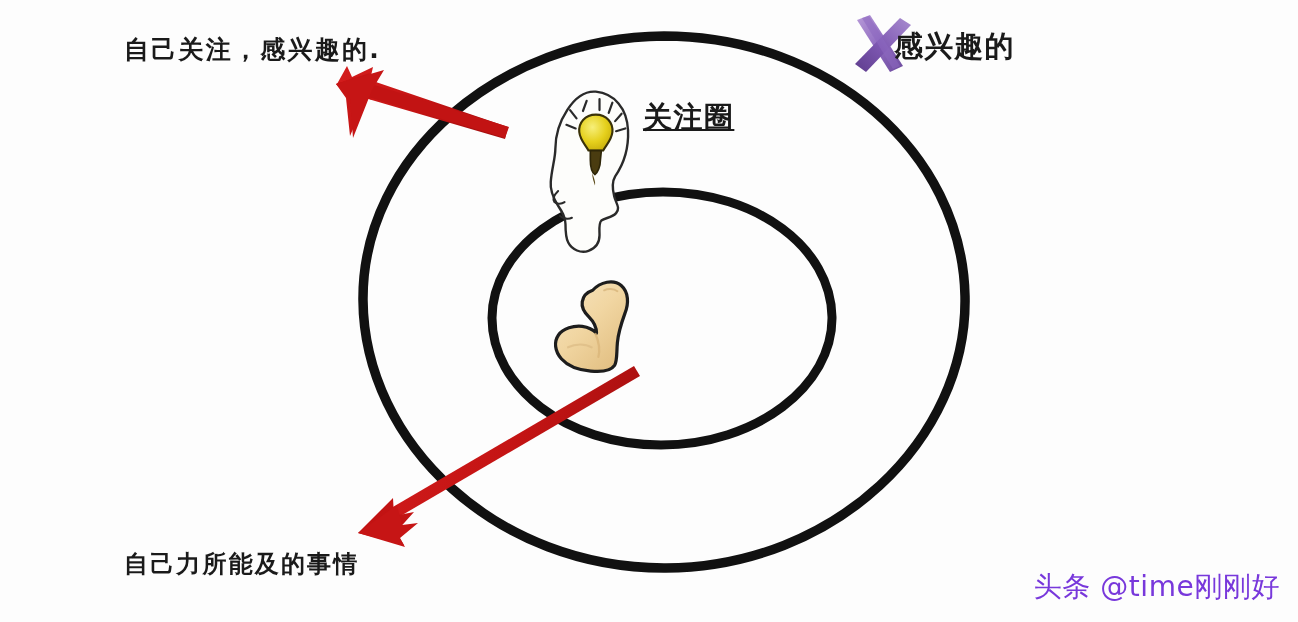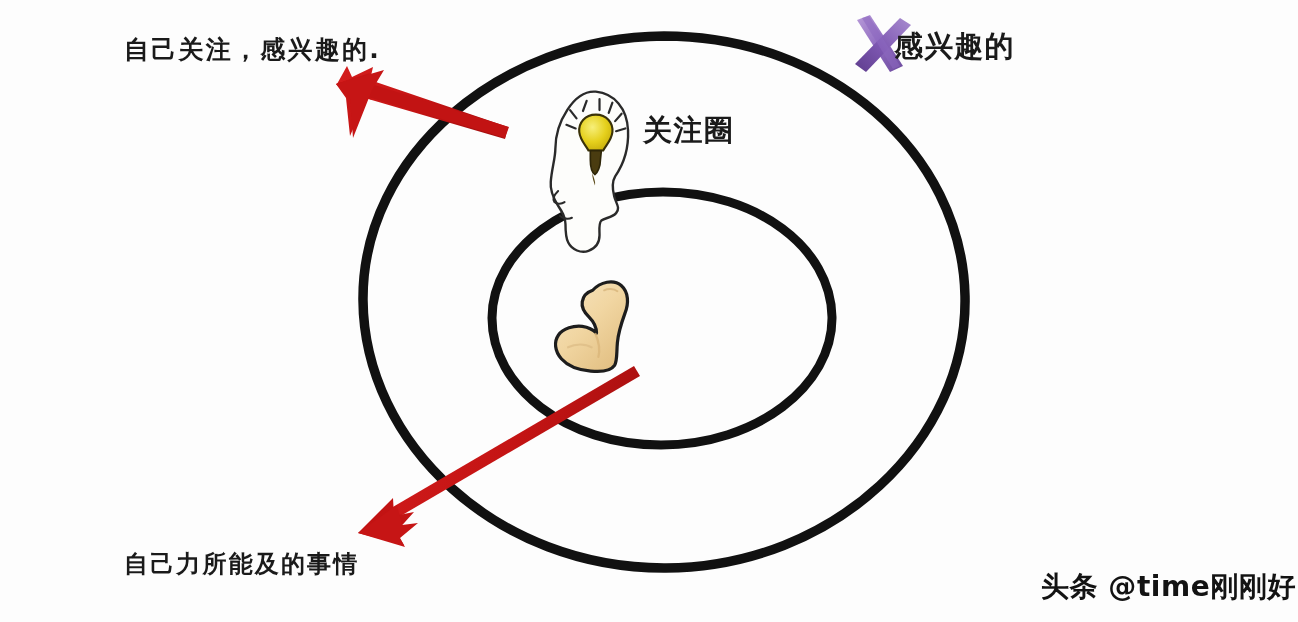--- a/index.html
+++ b/index.html
@@ -45,37 +45,38 @@
     font-family: Liberation Mono, monospace;
   }
   #annot-top-right {
     left: 894px;
     top: 27px;
     font-size: 29px;
     letter-spacing: 0.04em;
   }
   #label-outer {
     left: 643px;
-    top: 111px;
+    top: 98px;
     font-size: 29px;
     letter-spacing: 0.05em;
+    text-decoration: underline;
   }
   #label-inner {
     left: 644px;
     top: 301px;
     font-size: 29px;
     letter-spacing: 0.05em;
   }
   #watermark {
     position: absolute;
-    right: 2px;
+    right: 18px;
     bottom: 16px;
     font-size: 28px;
-    font-weight: 700;
-    color: #000000;
+    font-weight: 400;
+    color: #6d28d9;
     letter-spacing: 0.02em;
     opacity: 0.92;
     white-space: nowrap;
     font-family: "DejaVu Sans", "Liberation Sans", sans-serif;
   }
 </style>
 </head>
 <body>
 
 <div id="stage">

